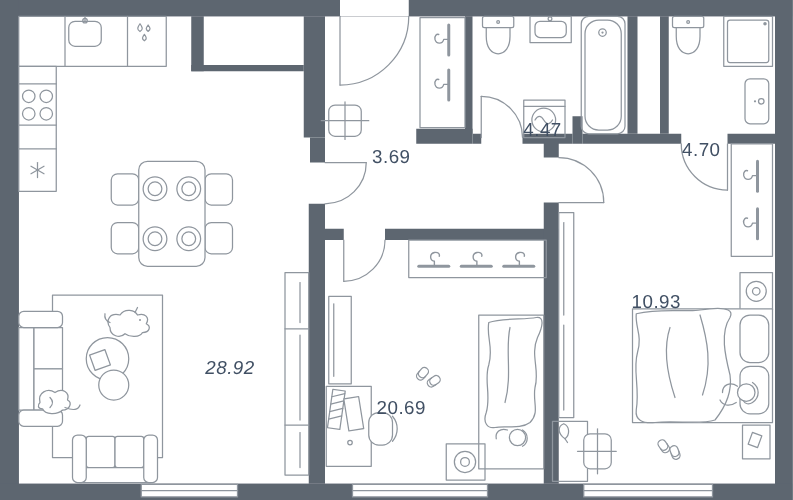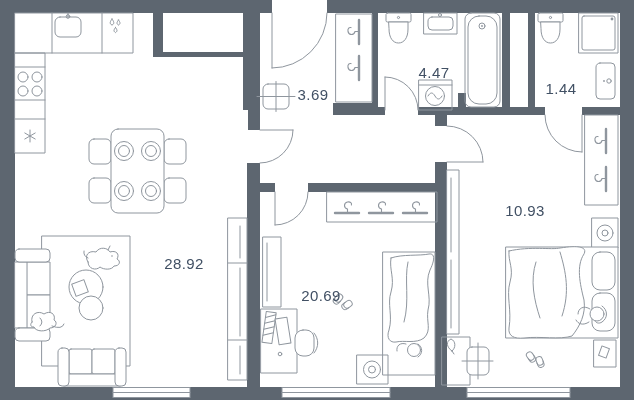--- a/index.html
+++ b/index.html
@@ -16,21 +16,21 @@
   }
   .plan svg{position:absolute;left:0;top:0;}
   
   .ln{fill:none;stroke:var(--line);stroke-width:1;stroke-linecap:round;stroke-linejoin:round;}
   .fw{fill:var(--floor);stroke:var(--line);stroke-width:1;stroke-linecap:round;stroke-linejoin:round;}
   .wall{fill:var(--wall);stroke:none;}
   .floor{fill:var(--floor);stroke:none;}
   .winbox{fill:var(--floor);stroke:var(--line);stroke-width:1;}
   .room-label{
     position:absolute;transform:translate(-50%,-50%);
-    color:var(--label);font-size:15px;letter-spacing:.4px;white-space:nowrap;
+    color:var(--label);font-size:15px;letter-spacing:.4px;white-space:nowrap;margin-top:32px;
   }
 </style>
 </head>
 <body>
 
 <div class="plan">
 <svg width="634" height="400" viewBox="0 0 634 400">
 
   <defs>
     <g id="hanger">
@@ -347,19 +347,19 @@
     <use href="#slipper" transform="translate(347,305) rotate(55)"></use>
   </g>
   <g>
     <rect class="ln" x="357" y="355" width="31" height="29"></rect>
     <circle class="ln" cx="372" cy="369.5" r="8.5"></circle>
     <circle class="ln" cx="372" cy="369.5" r="3.5"></circle>
   </g>
 
 </svg>
 
-  <div class="room-label" style="left:184px;top:263px;">28.92</div>
+  <div class="room-label" style="left:184px;top:263px;font-style:italic;">28.92</div>
   <div class="room-label" style="left:313px;top:94px;">3.69</div>
   <div class="room-label" style="left:434px;top:72px;">4.47</div>
-  <div class="room-label" style="left:561px;top:88px;">1.44</div>
+  <div class="room-label" style="left:561px;top:88px;">4.70</div>
   <div class="room-label" style="left:525px;top:210px;">10.93</div>
   <div class="room-label" style="left:321px;top:295px;">20.69</div>
 </div>
 
 </body></html>

